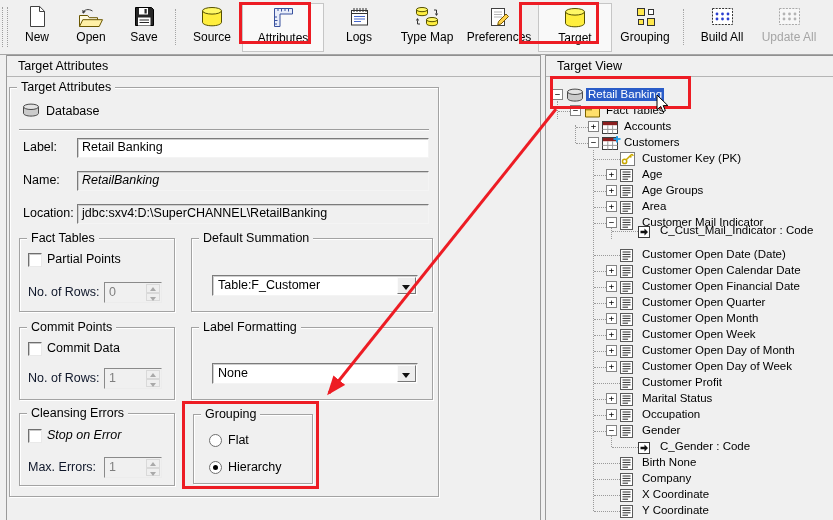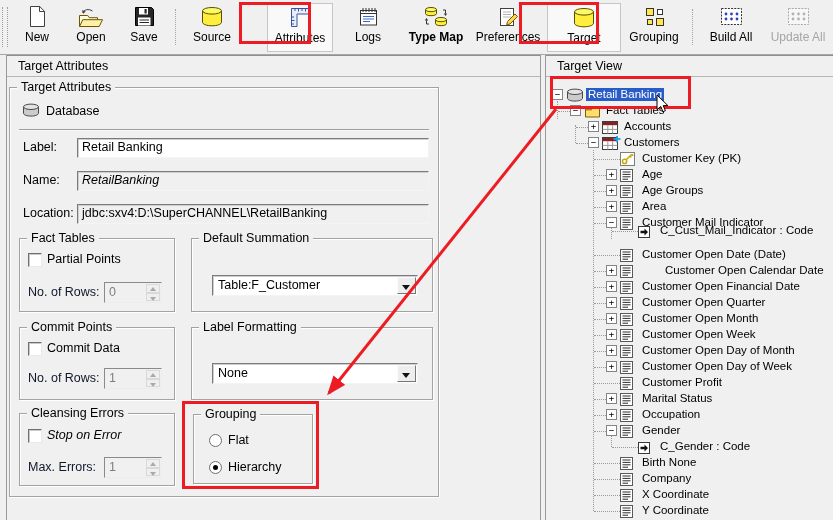--- a/index.html
+++ b/index.html
@@ -122,21 +122,21 @@
       <div class="tbsep"></div>
       <div class="tb-item" style="width: 60px;">
         <span class="ticon">
           <svg width="24" height="21" viewBox="0 0 24 21">
             <path d="M2.5 4.8v11.4c0 2 4.3 3.6 9.5 3.6s9.5-1.6 9.5-3.6V4.8" fill="#ffee3e" stroke="#555000"></path>
             <ellipse cx="12" cy="4.8" rx="9.5" ry="3.3" fill="#fff866" stroke="#555000"></ellipse>
           </svg>
         </span>
         <span class="tb-label">Source</span>
       </div>
-      <div class="tb-item pressed" style="width: 66px; margin-left: 25px;">
+      <div class="tb-item pressed" style="width: 82px;">
         <span class="ticon">
           <svg width="21" height="21" viewBox="0 0 21 21">
             <path d="M1.5 1.5h18v5.5H7v12.5H1.5z" fill="#e8edfa" stroke="#39519e"></path>
             <g stroke="#39519e">
               <line x1="5" y1="1.5" x2="5" y2="4"></line>
               <line x1="8.5" y1="1.5" x2="8.5" y2="4.5"></line>
               <line x1="12" y1="1.5" x2="12" y2="4"></line>
               <line x1="15.5" y1="1.5" x2="15.5" y2="4.5"></line>
               <line x1="1.5" y1="10" x2="4" y2="10"></line>
               <line x1="1.5" y1="13.5" x2="4.5" y2="13.5"></line>
@@ -160,21 +160,21 @@
             </g>
             <g stroke="#4466cc">
               <line x1="5" y1="10.5" x2="16" y2="10.5"></line>
               <line x1="5" y1="13" x2="16" y2="13"></line>
               <line x1="5" y1="15.5" x2="12" y2="15.5"></line>
             </g>
           </svg>
         </span>
         <span class="tb-label">Logs</span>
       </div>
-      <div class="tb-item" style="width: 66px; font-weight: bold;">
+      <div class="tb-item" style="width: 66px;">
         <span class="ticon">
           <svg width="24" height="22" viewBox="0 0 24 22">
             <path d="M1.5 3.6v4c0 1.2 2.5 2.1 5.5 2.1s5.5-.9 5.5-2.1v-4" fill="#ffee3e" stroke="#555000"></path>
             <ellipse cx="7" cy="3.6" rx="5.5" ry="2.1" fill="#fff866" stroke="#555000"></ellipse>
             <path d="M11.5 13.6v4c0 1.2 2.5 2.1 5.5 2.1s5.5-.9 5.5-2.1v-4" fill="#ffee3e" stroke="#555000"></path>
             <ellipse cx="17" cy="13.6" rx="5.5" ry="2.1" fill="#fff866" stroke="#555000"></ellipse>
             <path d="M19 4h2.5v3.5" fill="none" stroke="#333"></path>
             <path d="M21.5 10l-1.7-2.6h3.4z" fill="#333"></path>
             <path d="M5 18H2.5v-3.5" fill="none" stroke="#333"></path>
             <path d="M2.5 12l1.7 2.6H.8z" fill="#333"></path>
@@ -503,21 +503,21 @@
         <span class="exp" style="left: 606px;">+</span>
         <span class="ticn" style="left: 620px;"><svg width="13" height="13" viewBox="0 0 13 13">
             <rect x="0.5" y="0.5" width="12" height="12" fill="#fff" stroke="#5a5a5a"></rect>
             <g stroke="#2b2b2b">
               <line x1="2.5" y1="3" x2="10.5" y2="3"></line>
               <line x1="2.5" y1="5.4" x2="10.5" y2="5.4"></line>
               <line x1="2.5" y1="7.8" x2="10.5" y2="7.8"></line>
               <line x1="2.5" y1="10.2" x2="8" y2="10.2"></line>
             </g>
           </svg></span>
-        <span class="tlabel" style="left: 640px; margin-left: 23px;">Customer Open Calendar Date</span>
+        <span class="tlabel" style="left: 640px;">Customer Open Calendar Date</span>
       </div>
       <div class="trow" style="top: 279px;">
         <span class="stub" style="left: 594px; width: 12px;"></span>
         <span class="exp" style="left: 606px;">+</span>
         <span class="ticn" style="left: 620px;"><svg width="13" height="13" viewBox="0 0 13 13">
             <rect x="0.5" y="0.5" width="12" height="12" fill="#fff" stroke="#5a5a5a"></rect>
             <g stroke="#2b2b2b">
               <line x1="2.5" y1="3" x2="10.5" y2="3"></line>
               <line x1="2.5" y1="5.4" x2="10.5" y2="5.4"></line>
               <line x1="2.5" y1="7.8" x2="10.5" y2="7.8"></line>

